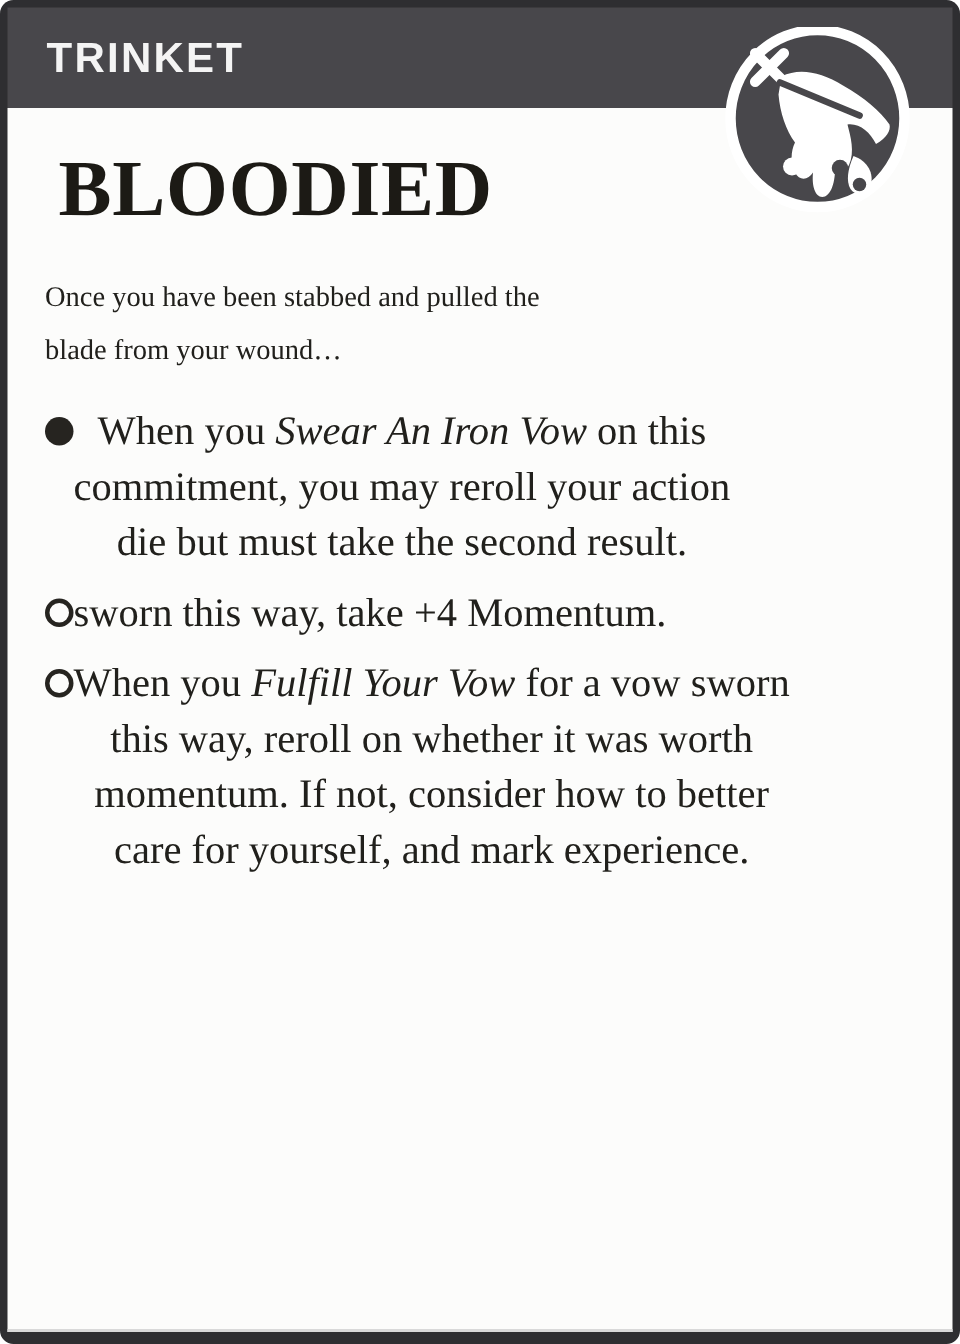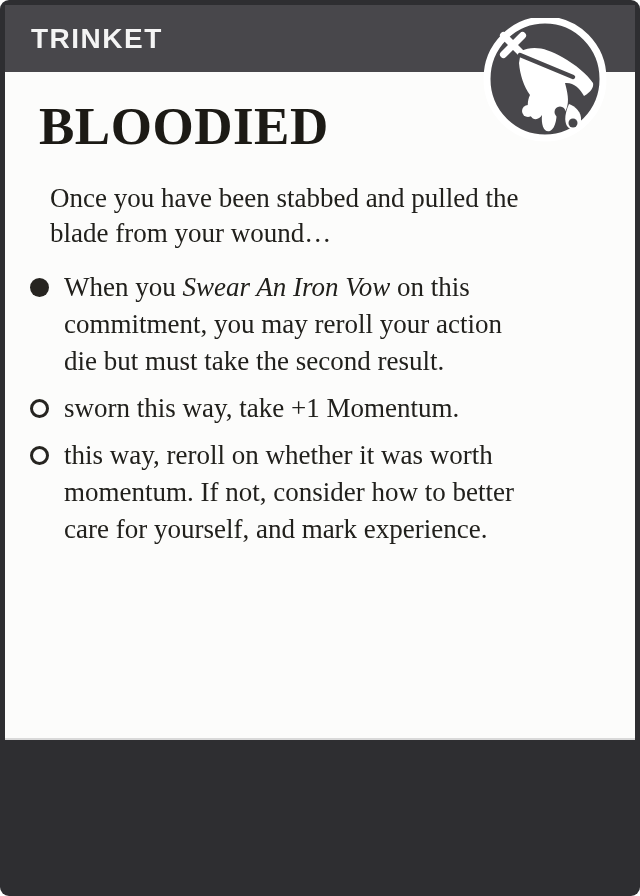--- a/index.html
+++ b/index.html
@@ -15,38 +15,38 @@
   }
   .header{
     height:67px;background:var(--header);
     display:flex;align-items:center;padding-left:26px;box-sizing:border-box;
   }
   .type{
     font-family:"Liberation Sans",sans-serif;font-weight:700;
     font-size:28px;letter-spacing:1.5px;color:var(--header_text);
   }
   .content{
-    height:668px;background:var(--paper);box-sizing:border-box;
+    height:816px;background:var(--paper);box-sizing:border-box;
     padding:34px 24px 0 25px;border-bottom:2px solid #d9d9d9;
     color:var(--text);
   }
   .title{
     margin:0 0 0 9px;padding:0;color:#1c1a15;
     font-size:53px;line-height:41px;font-weight:700;letter-spacing:0.5px;
   }
   .tline{display:block;white-space:nowrap;}
-  .intro{margin-top:34px;font-size:27px;line-height:35px;margin-left:20px;}
+  .intro{margin-top:34px;font-size:19px;line-height:35px;}
   .line{white-space:nowrap;}
   .it{font-style:italic;}
   .abilities{list-style:none;margin:18px 0 0 0;padding:0;}
   .ability{display:flex;align-items:flex-start;margin-bottom:10px;font-size:27px;line-height:37px;}
   .bullet{flex:0 0 auto;width:19px;height:19px;border-radius:50%;margin-top:9px;box-sizing:border-box;}
   .bullet.filled{background:var(--ink);}
   .bullet.open{border:3px solid var(--ink);background:transparent;}
-  .atext{margin-left:15px;}
+  .atext{text-align:center;}
   .emblem{position:absolute;left:483px;top:18px;width:124px;height:124px;z-index:5;}
   .emblem svg{display:block;width:124px;height:124px;}
 </style>
 </head>
 <body>
 
 <div class="card">
 
   <div class="header">
     <span class="type">TRINKET</span>
@@ -92,26 +92,27 @@
           <span class="bullet filled"></span>
           <div class="atext">
             <div class="line"><span>When you </span><span class="it">Swear An Iron Vow</span><span> on this</span></div>
             <div class="line"><span>commitment, you may reroll your action</span></div>
             <div class="line"><span>die but must take the second result.</span></div>
           </div>
         </li>
         <li class="ability">
           <span class="bullet open"></span>
           <div class="atext">
-            <div class="line"><span>sworn this way, take +1 Momentum.</span></div>
+            <div class="line"><span>sworn this way, take +4 Momentum.</span></div>
           </div>
         </li>
         <li class="ability">
           <span class="bullet open"></span>
           <div class="atext">
+            <div class="line"><span>When you </span><span class="it">Fulfill Your Vow</span><span> for a vow sworn</span></div>
             <div class="line"><span>this way, reroll on whether it was worth</span></div>
             <div class="line"><span>momentum. If not, consider how to better</span></div>
             <div class="line"><span>care for yourself, and mark experience.</span></div>
           </div>
         </li>
       </ul>
   </div>
 
 </div>
 

